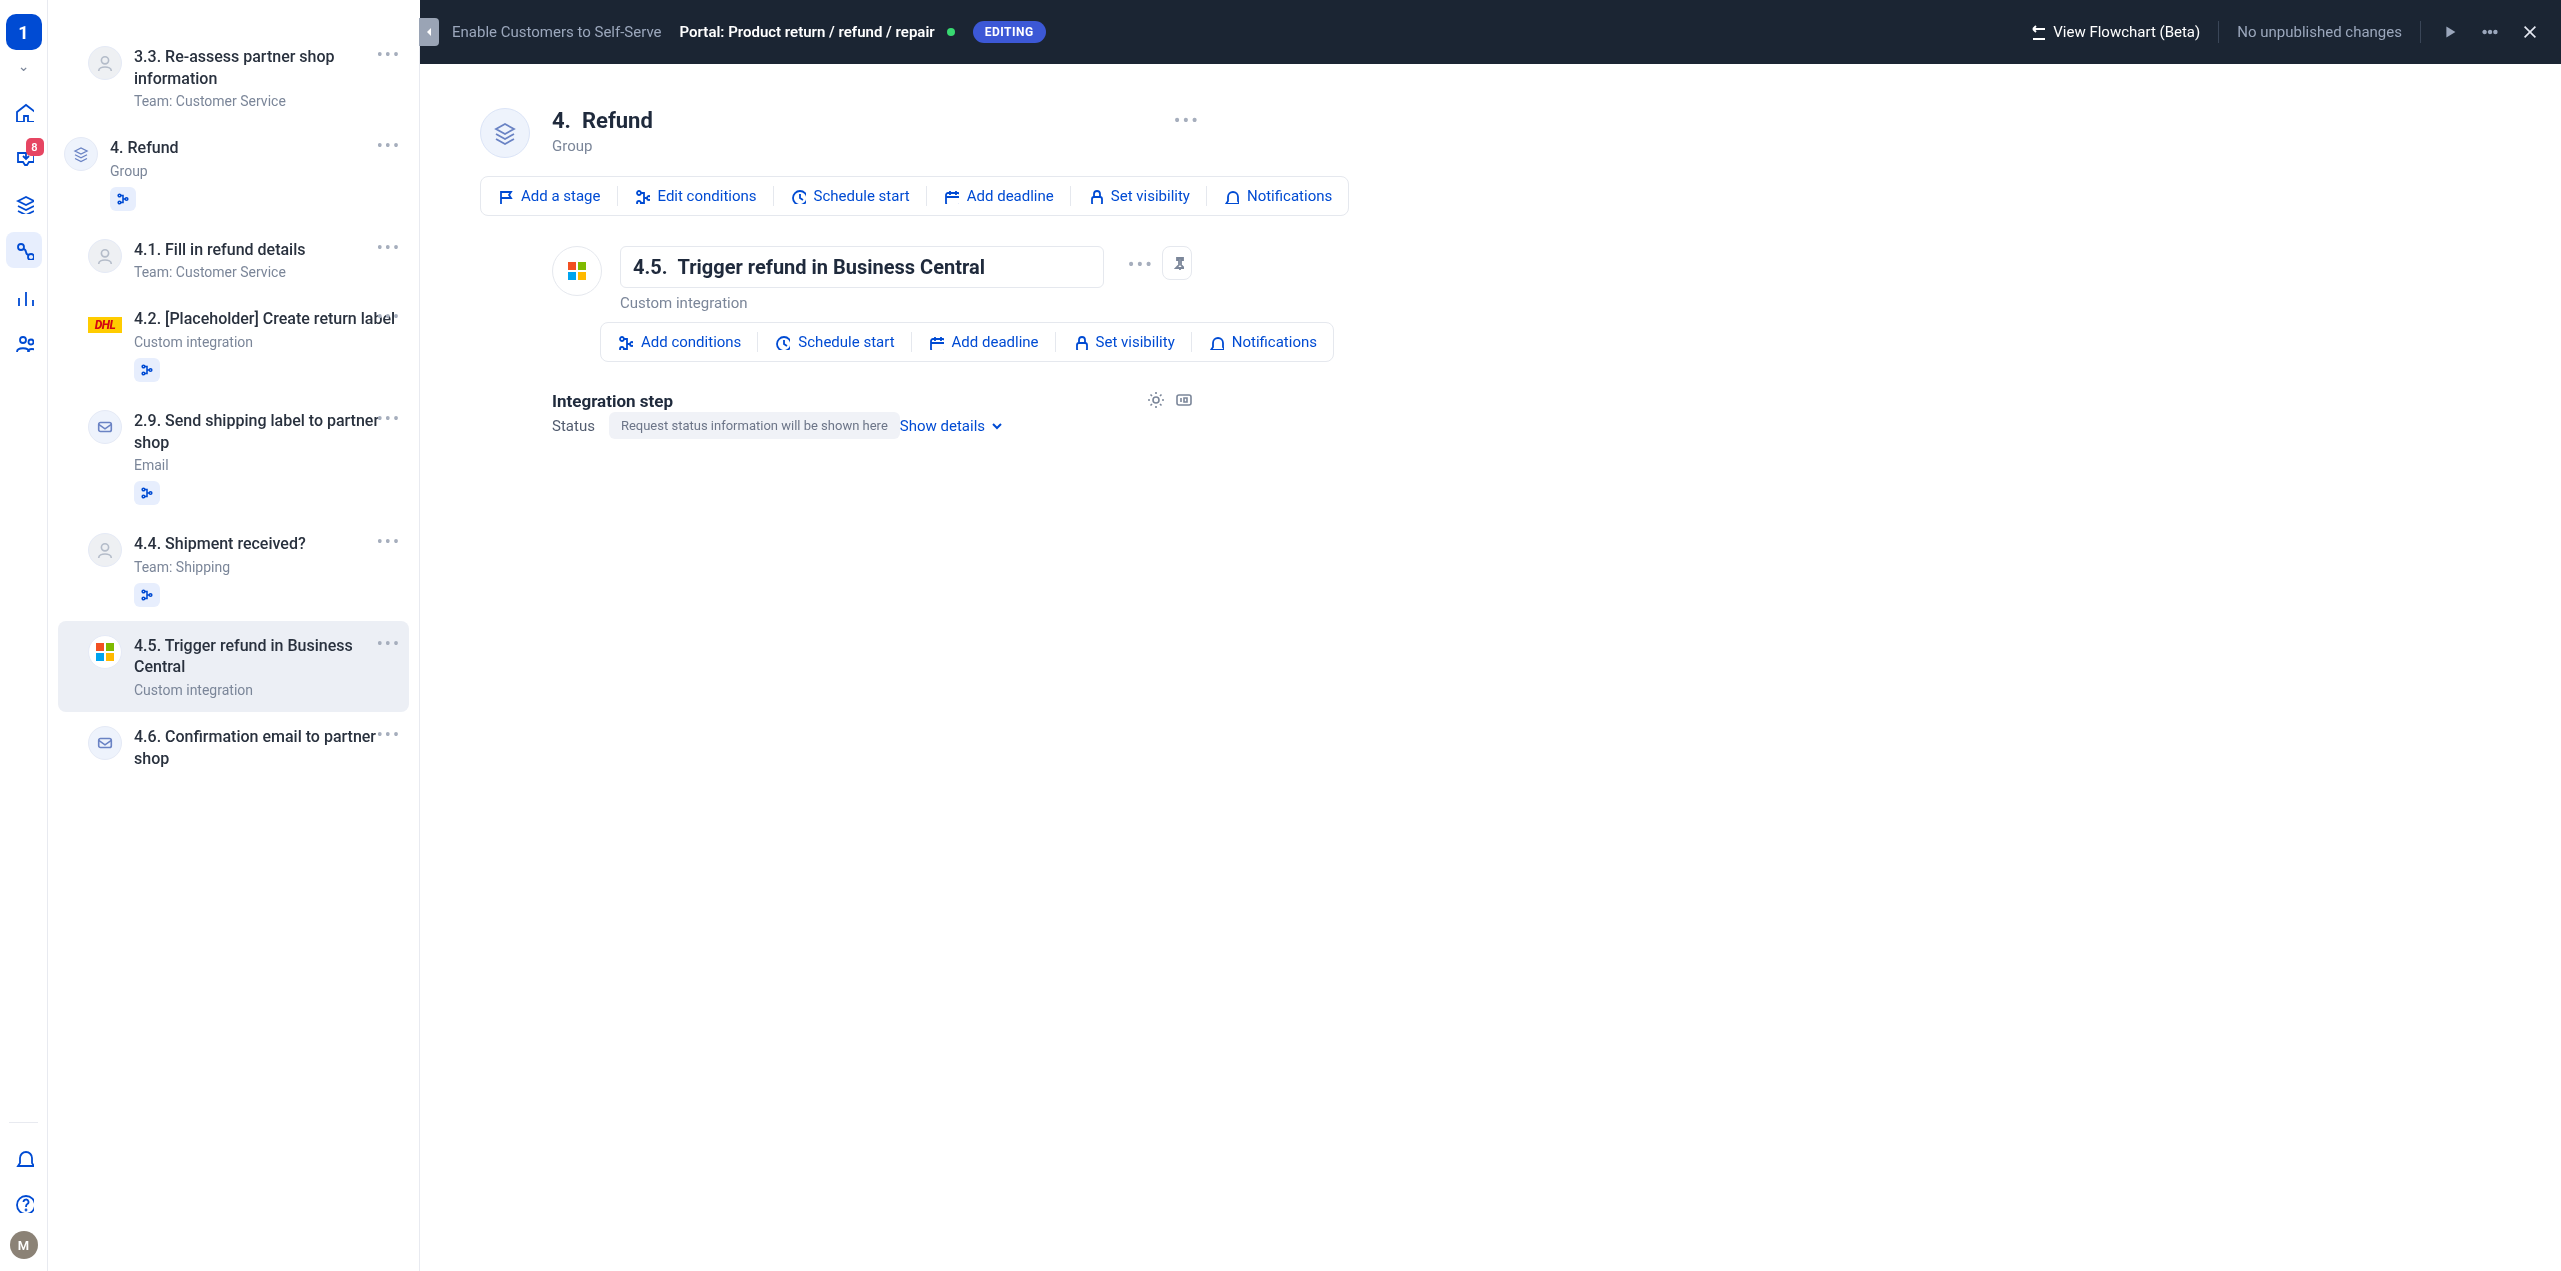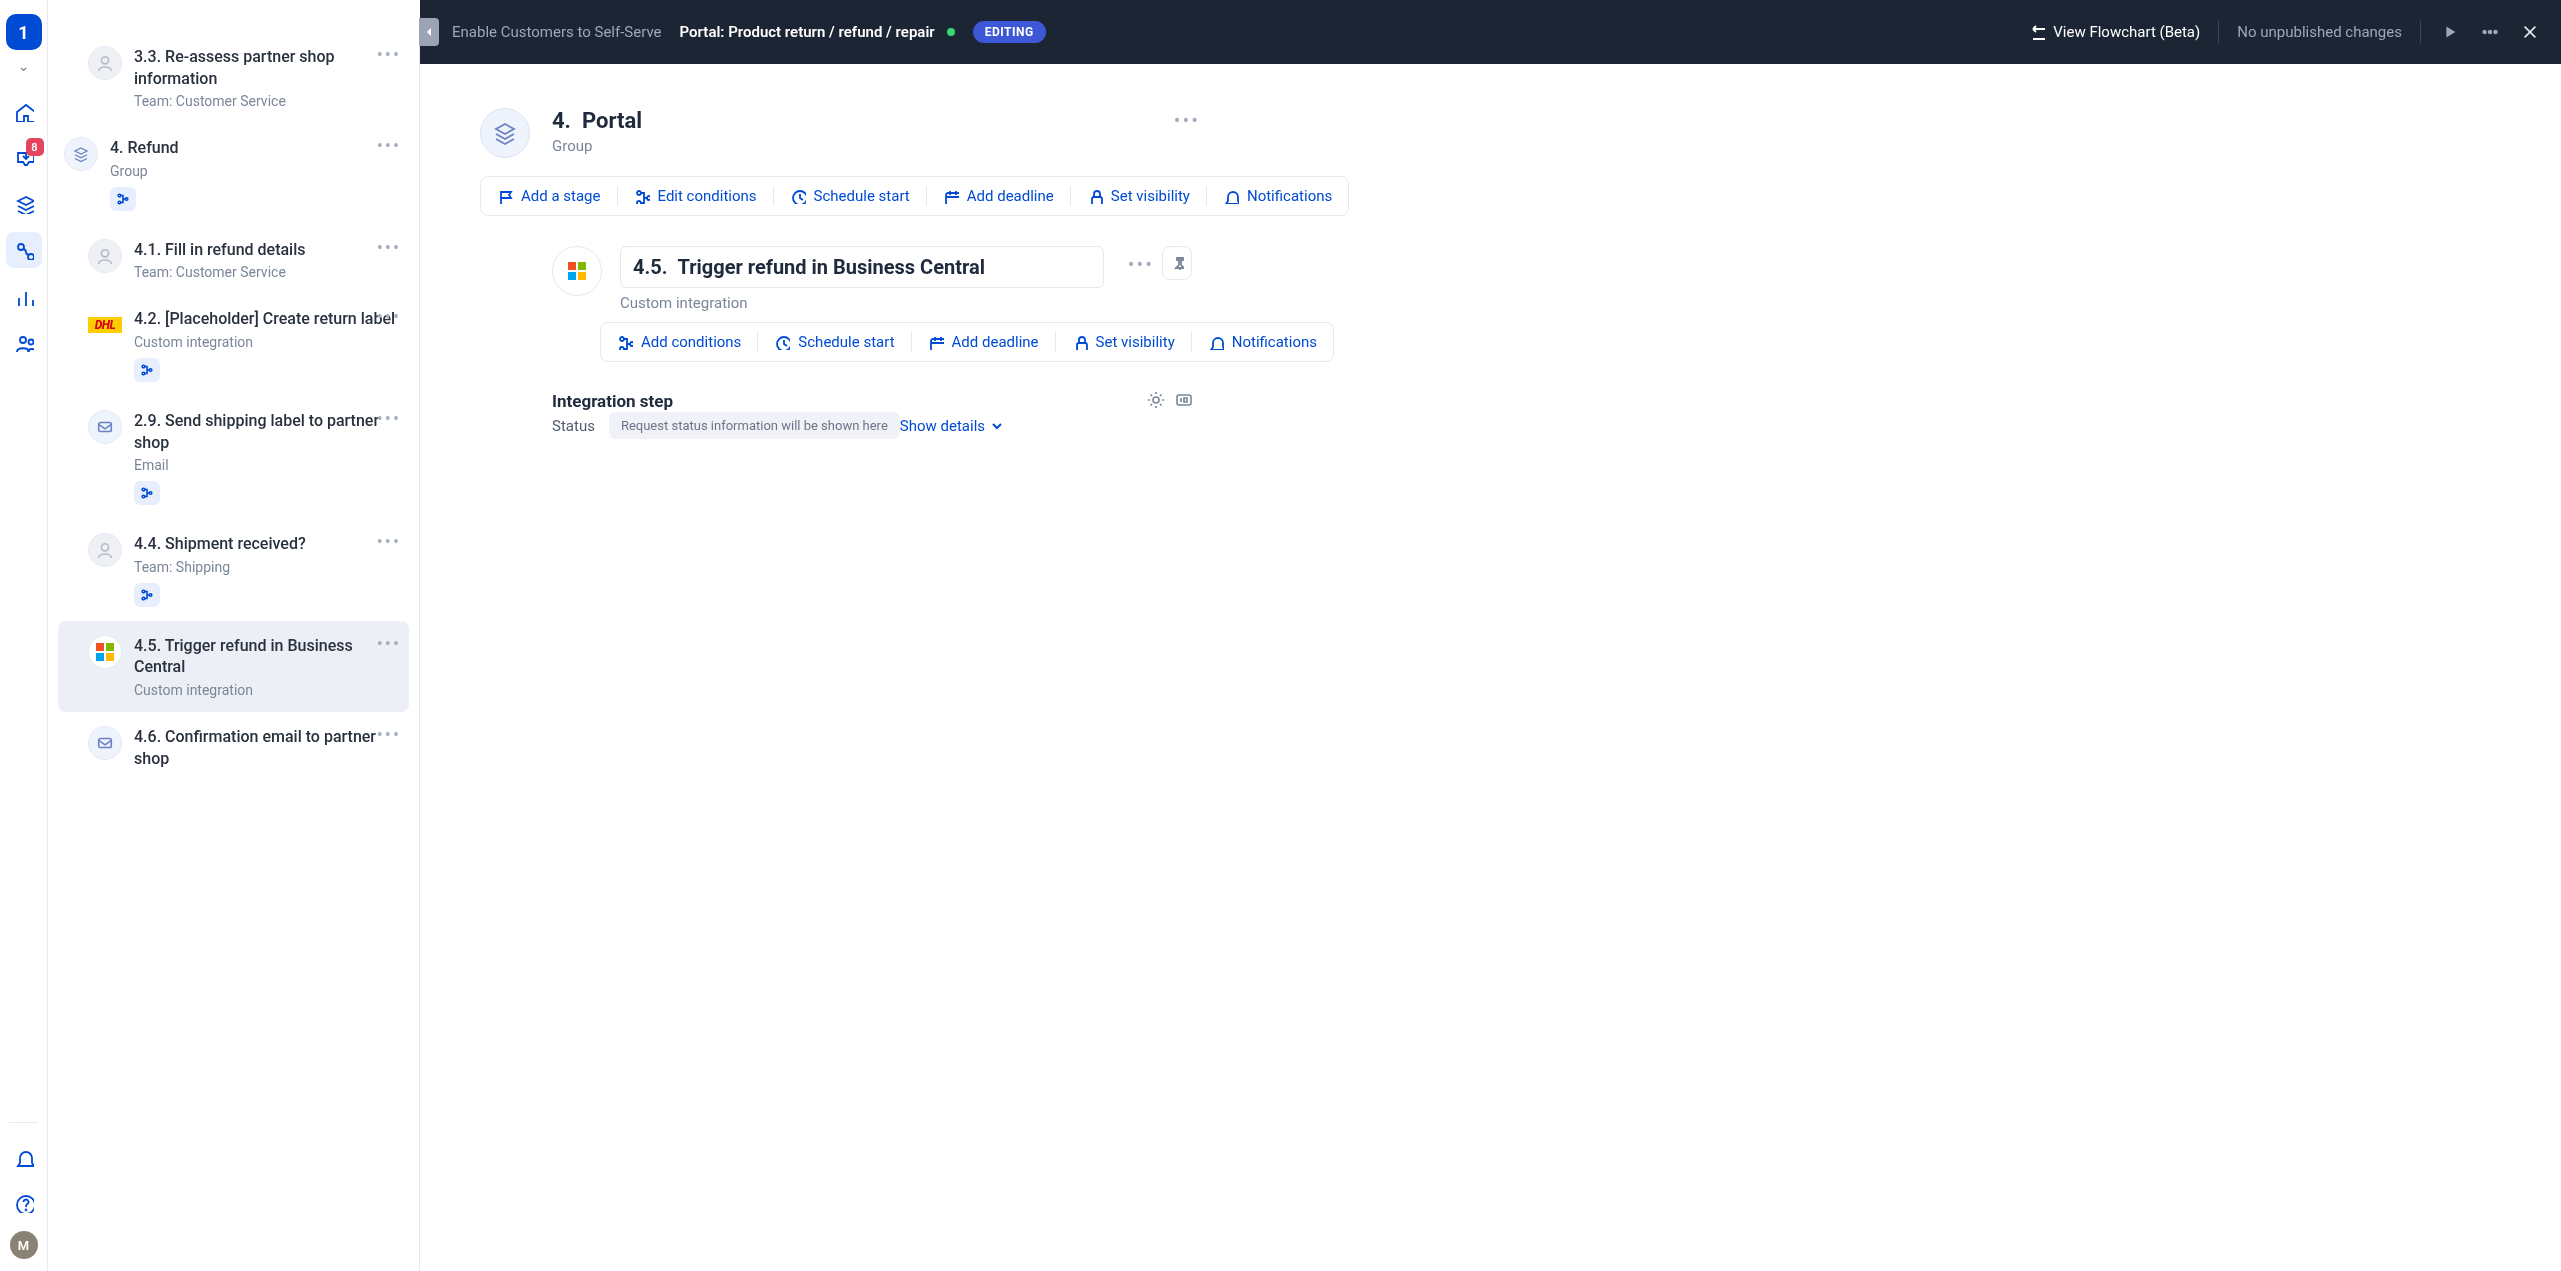--- a/index.html
+++ b/index.html
@@ -493,21 +493,21 @@
     <div class="group-header">
       <div class="icon-big">
         <svg>
             <path d="M4 9 L13 4 L22 9 L13 14 Z"></path>
             <path d="M4 14 L13 19 L22 14"></path>
             <path d="M4 19 L13 24 L22 19"></path>
           </svg>
       </div>
       <div>
         <h1>
-          <span>4.</span>&nbsp;&nbsp;<span>Portal</span>
+          <span>4.</span>&nbsp;&nbsp;<span>Refund</span>
         </h1>
         <div class="kind">Group</div>
       </div>
       <div class="more">•••</div>
     </div>
 
     <div class="action-bar">
       <div class="item">
         <svg>
             <path d="M4 3 V20 M4 4 H14 L12 7 L14 10 H4"></path>

